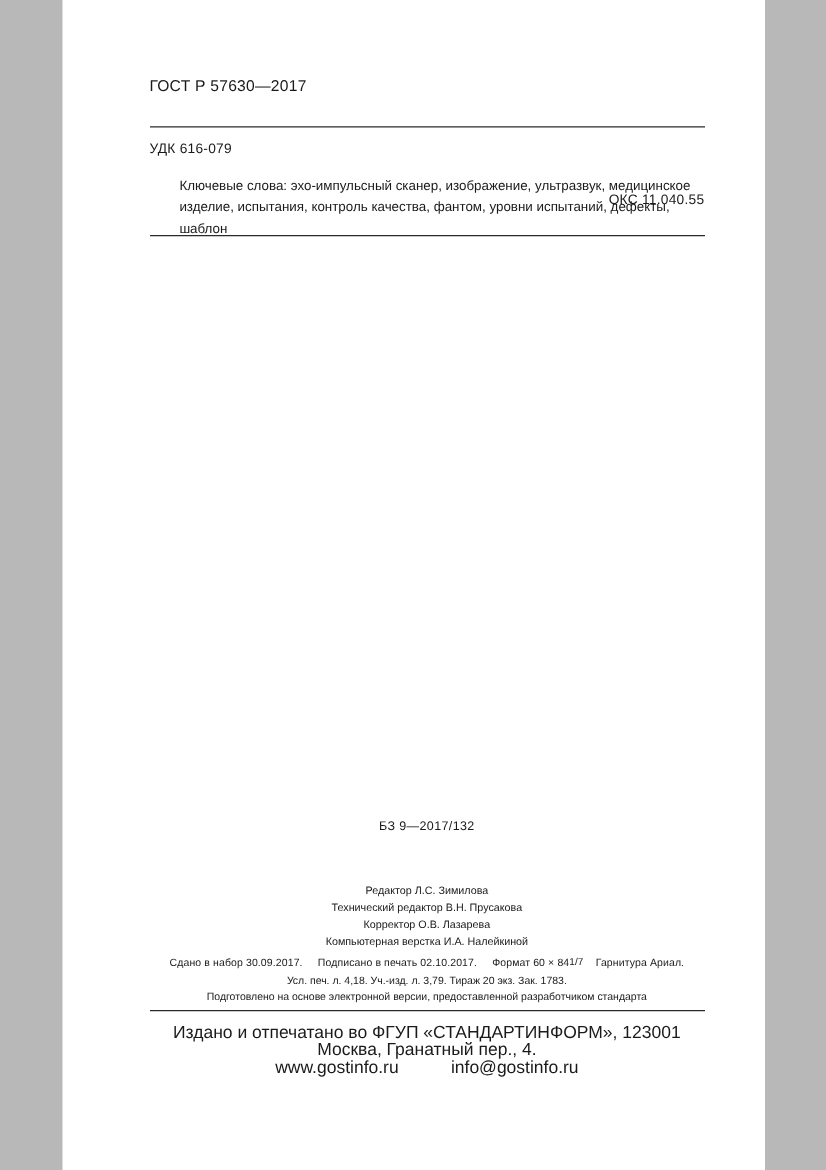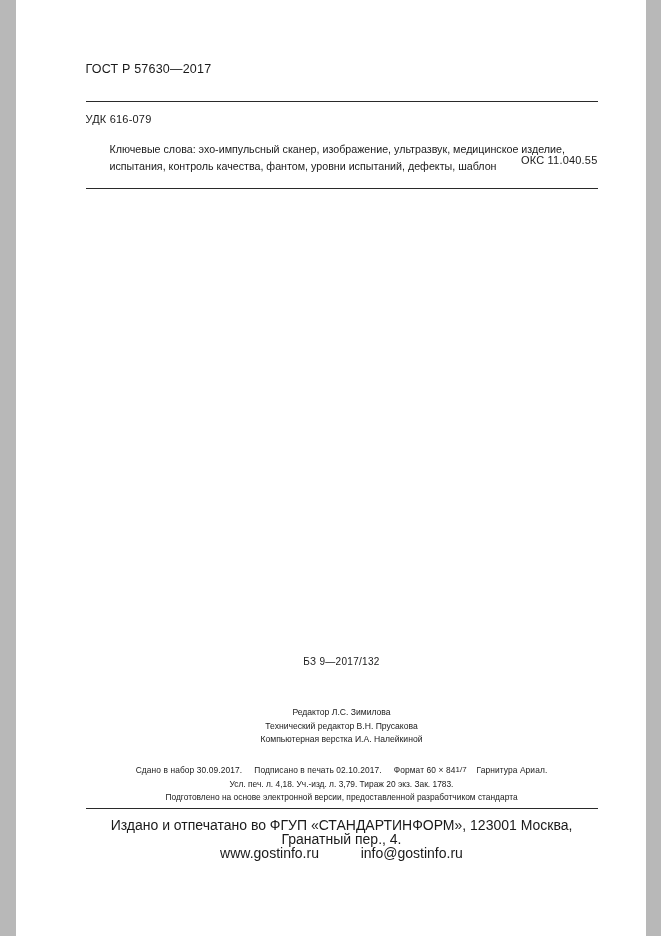--- a/index.html
+++ b/index.html
@@ -5,21 +5,21 @@
   html, body {
     margin: 0;
     padding: 0;
     background: #b8b8b8;
   }
   body {
     font-family: "Liberation Sans", sans-serif;
   }
   .page {
     position: relative;
-    width: 630px;
+    width: 562px;
     height: 936px;
     background: #ffffff;
     margin: 0 auto;
     overflow: hidden;
     box-sizing: border-box;
   }
   .content {
     position: absolute;
     left: 70px;
     right: 48px;
@@ -151,20 +151,21 @@
 
     <div class="keywords">Ключевые слова:  эхо-импульсный сканер, изображение, ультразвук, медицинское изделие, испытания, контроль качества, фантом, уровни испытаний, дефекты, шаблон</div>
 
     <div class="rule rule-bottom"></div>
 
     <div class="bz-line">БЗ  9—2017/132</div>
 
     <div class="credits">
       <div class="it">Редактор  Л.С. Зимилова</div>
       <div class="it">Технический редактор В.Н. Прусакова</div>
+      <div class="it">Корректор О.В. Лазарева</div>
       <div class="it">Компьютерная верстка  И.А. Налейкиной</div>
     </div>
 
     <div class="imprint">
       <div class="line1">
         <span>Сдано в набор 30.09.2017.</span>
         <span class="sep">&nbsp;&nbsp;&nbsp;</span>
         <span>Подписано в печать 02.10.2017.</span>
         <span class="sep">&nbsp;&nbsp;&nbsp;</span>
         <span>Формат 60 × 84</span><span class="fmt-frac">1/7</span>

